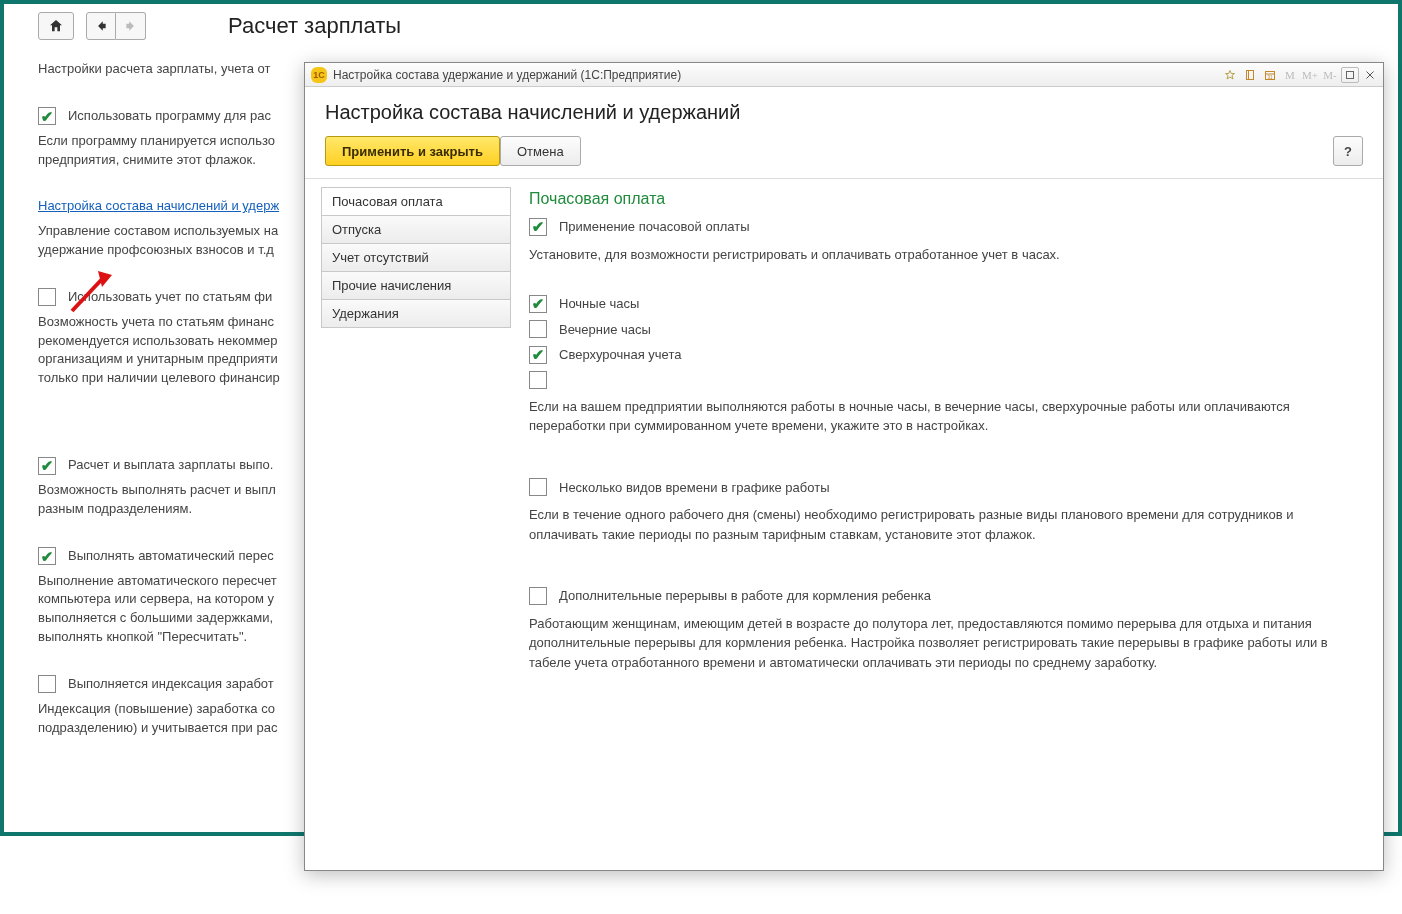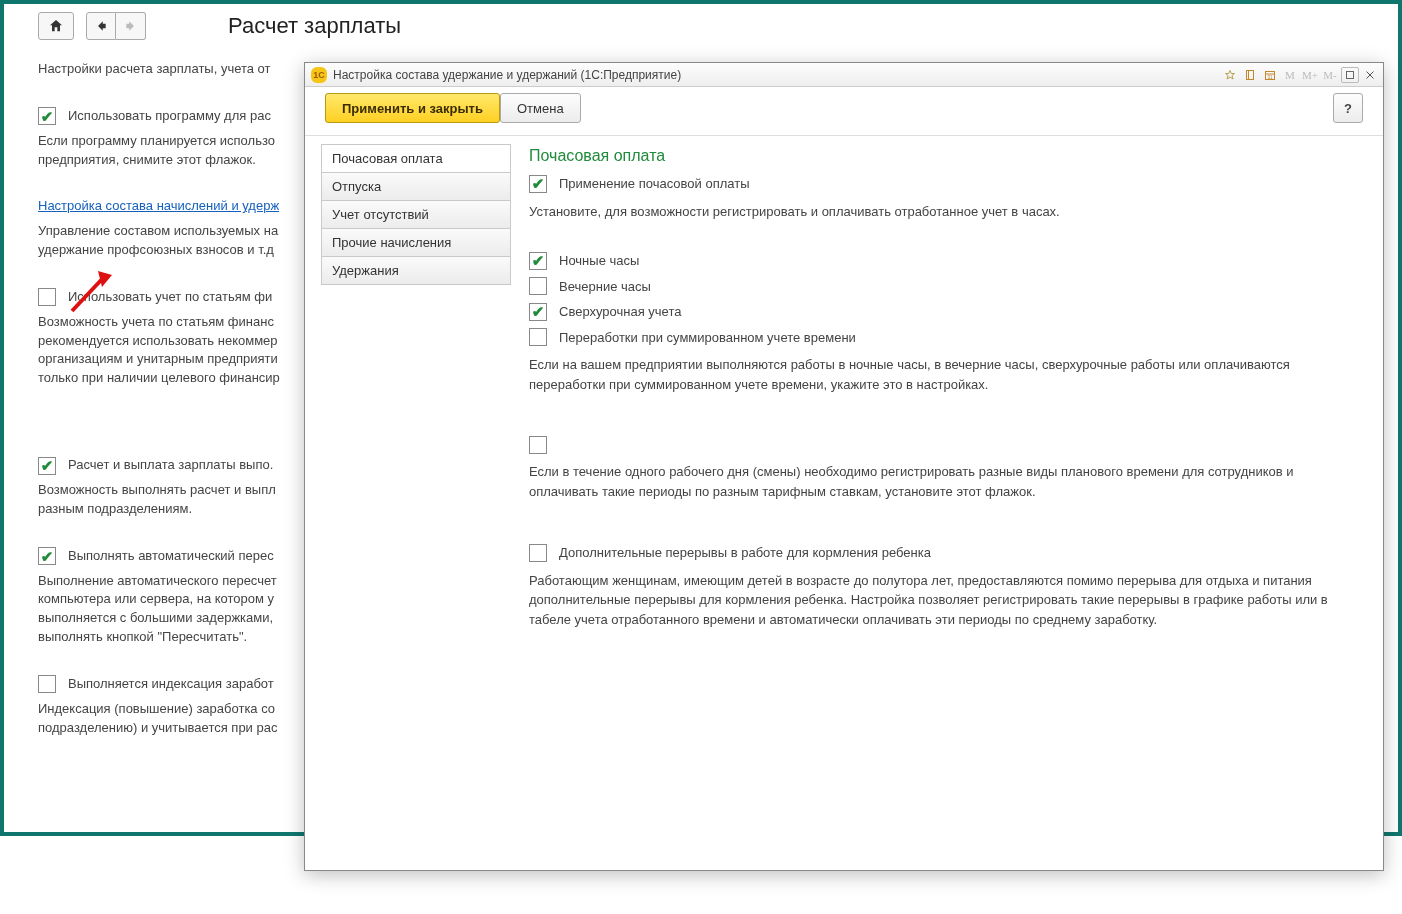--- a/index.html
+++ b/index.html
@@ -184,20 +184,23 @@
             <rect x="5" y="5" width="14" height="14" fill="none" stroke="#666" stroke-width="2"></rect>
           </svg>
       </span>
       <span class="titlebar-btn">
         <svg viewBox="0 0 24 24">
             <path d="M5 5l14 14M19 5L5 19" stroke="#555" stroke-width="2"></path>
           </svg>
       </span>
     </div>
 
+    <div class="modal-header">
+      <div class="modal-heading">Настройка состава начислений и удержаний</div>
+    </div>
 
     <div class="modal-btns">
       <div class="btn primary">Применить и закрыть</div>
       <div class="btn">Отмена</div>
       <div class="btn help">?</div>
     </div>
 
     <div class="modal-body">
       <div class="side-tabs" id="side-tabs">
           <div class="tab-item active">Почасовая оплата</div>
@@ -221,26 +224,26 @@
           <div class="chk-row bg-line">
             <span class="chk"></span>
             <span>Вечерние часы</span>
           </div>
           <div class="chk-row bg-line">
             <span class="chk checked"></span>
             <span>Сверхурочная учета</span>
           </div>
           <div class="chk-row bg-line">
             <span class="chk"></span>
-            <span>Переработки при суммированном учете времени</span>
           </div>
           <div class="para bg-line" style="white-space: pre-line;">Если на вашем предприятии выполняются работы в ночные часы, в вечерние часы, сверхурочные работы или оплачиваются переработки при суммированном учете времени, укажите это в настройках.</div>
           <div class="spacer-lg"></div>
           <div class="chk-row bg-line">
             <span class="chk"></span>
+            <span>Несколько видов времени в графике работы</span>
           </div>
           <div class="para bg-line" style="white-space: pre-line;">Если в течение одного рабочего дня (смены) необходимо регистрировать разные виды планового времени для сотрудников и оплачивать такие периоды по разным тарифным ставкам, установите этот флажок.</div>
           <div class="spacer-lg"></div>
           <div class="chk-row bg-line">
             <span class="chk"></span>
             <span>Дополнительные перерывы в работе для кормления ребенка</span>
           </div>
           <div class="para bg-line" style="white-space: pre-line;">Работающим женщинам, имеющим детей в возрасте до полутора лет, предоставляются помимо перерыва для отдыха и питания дополнительные перерывы для кормления ребенка. Настройка позволяет регистрировать такие перерывы в графике работы или в табеле учета отработанного времени и автоматически оплачивать эти периоды по среднему заработку.</div>
         </div>
     </div>

